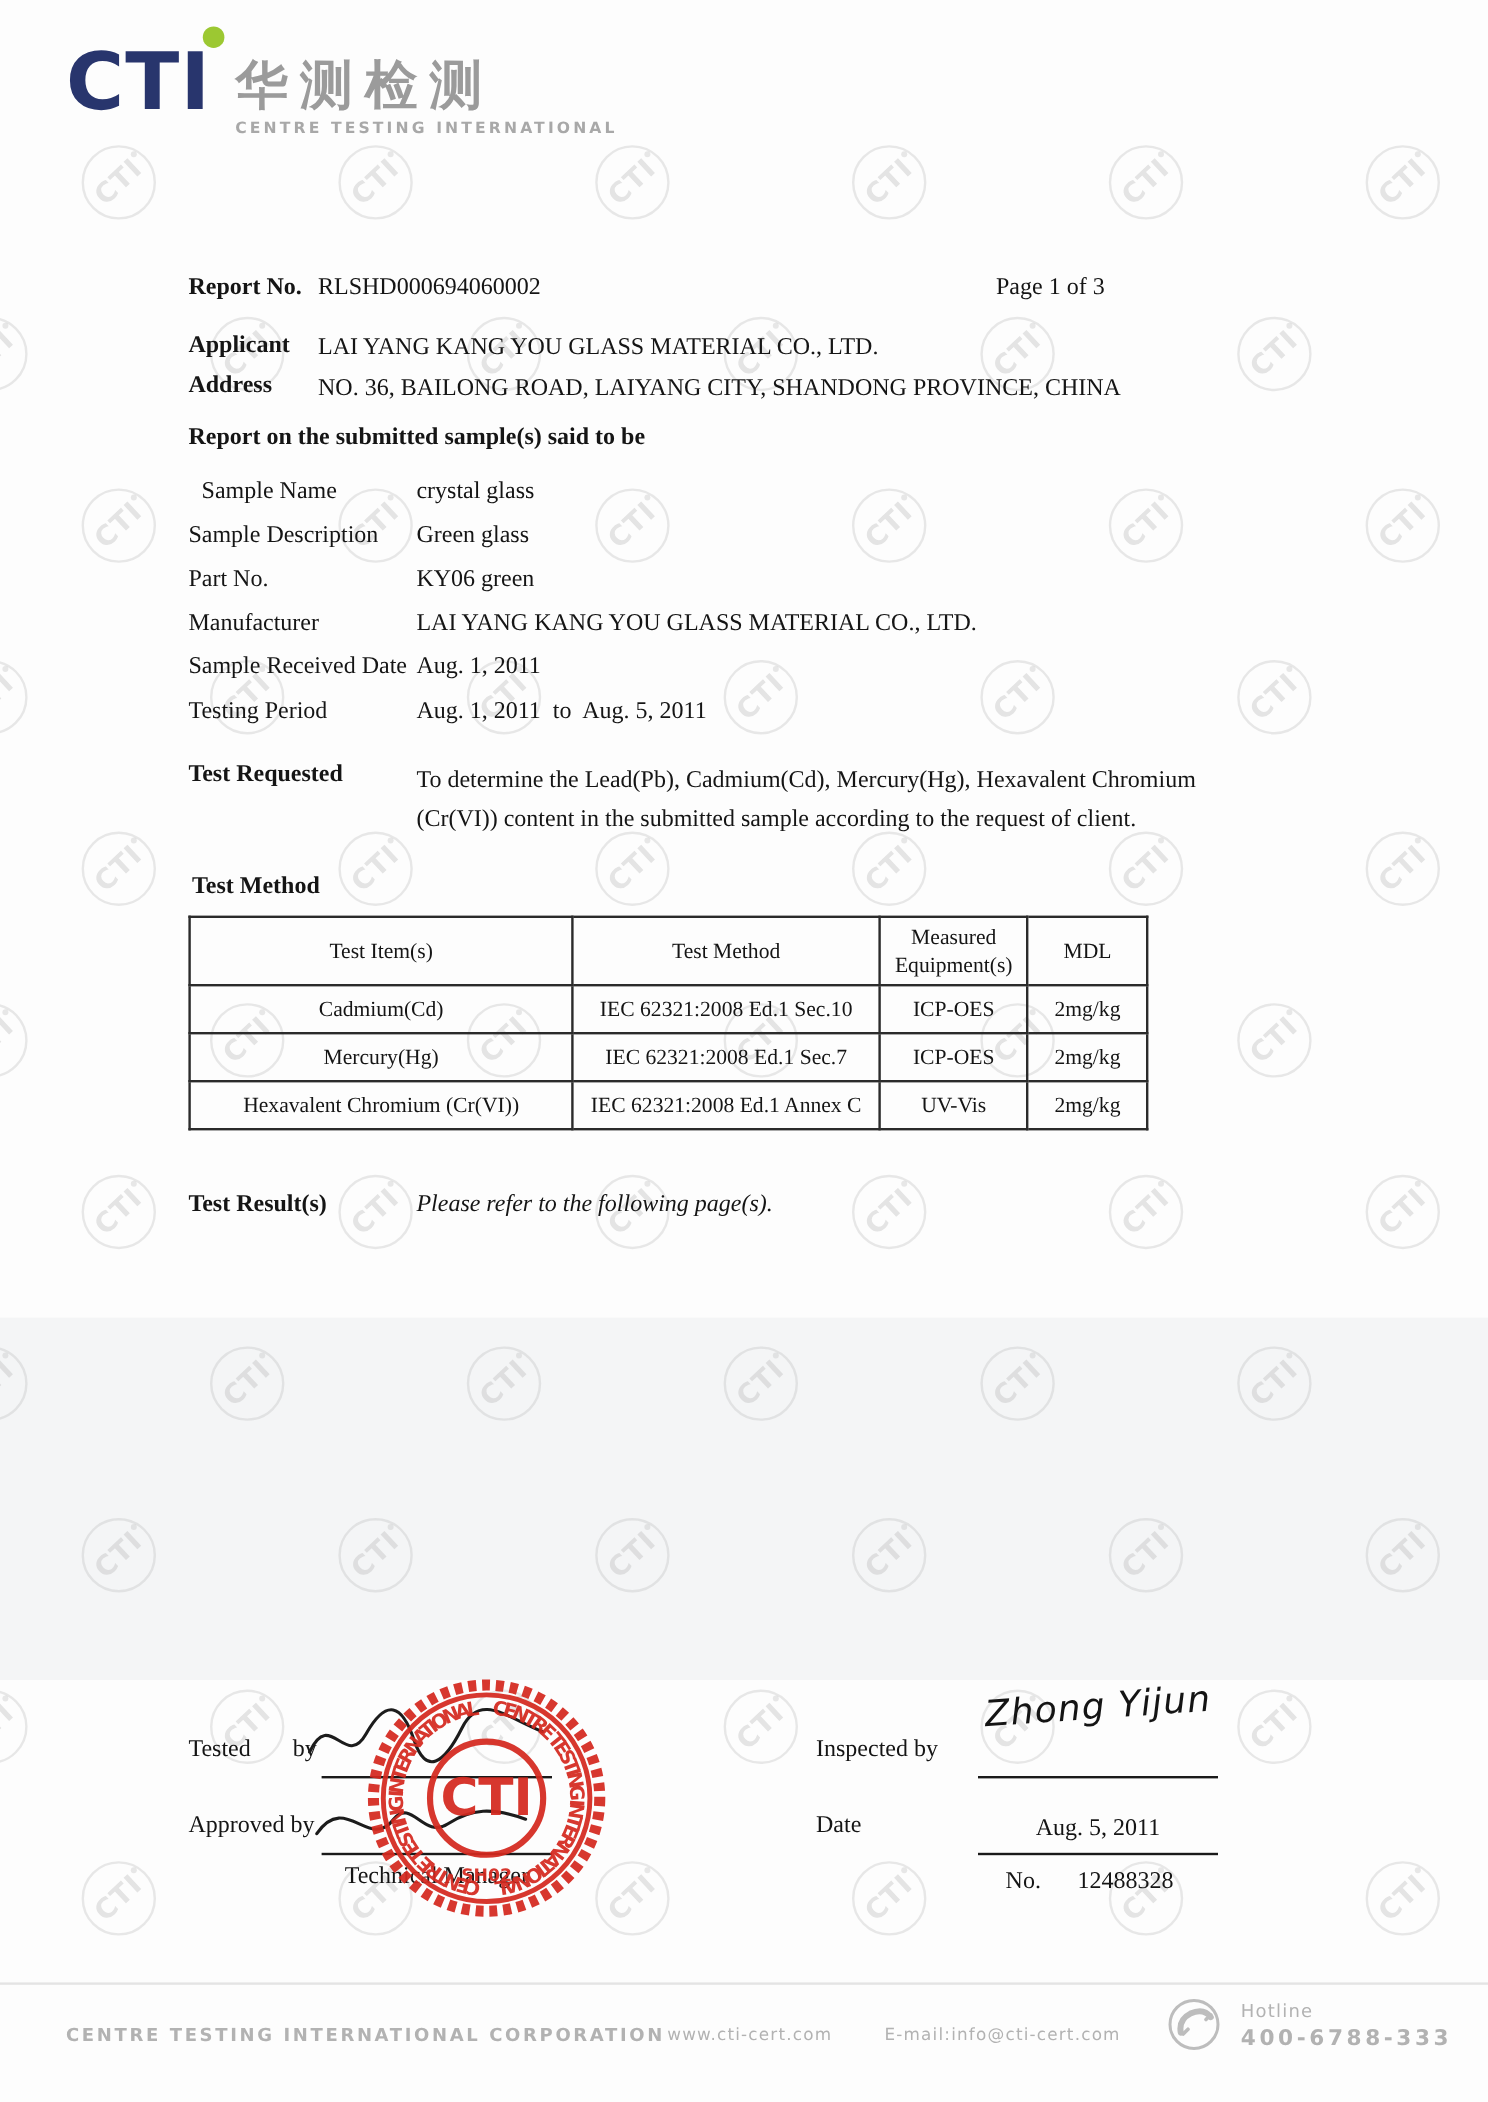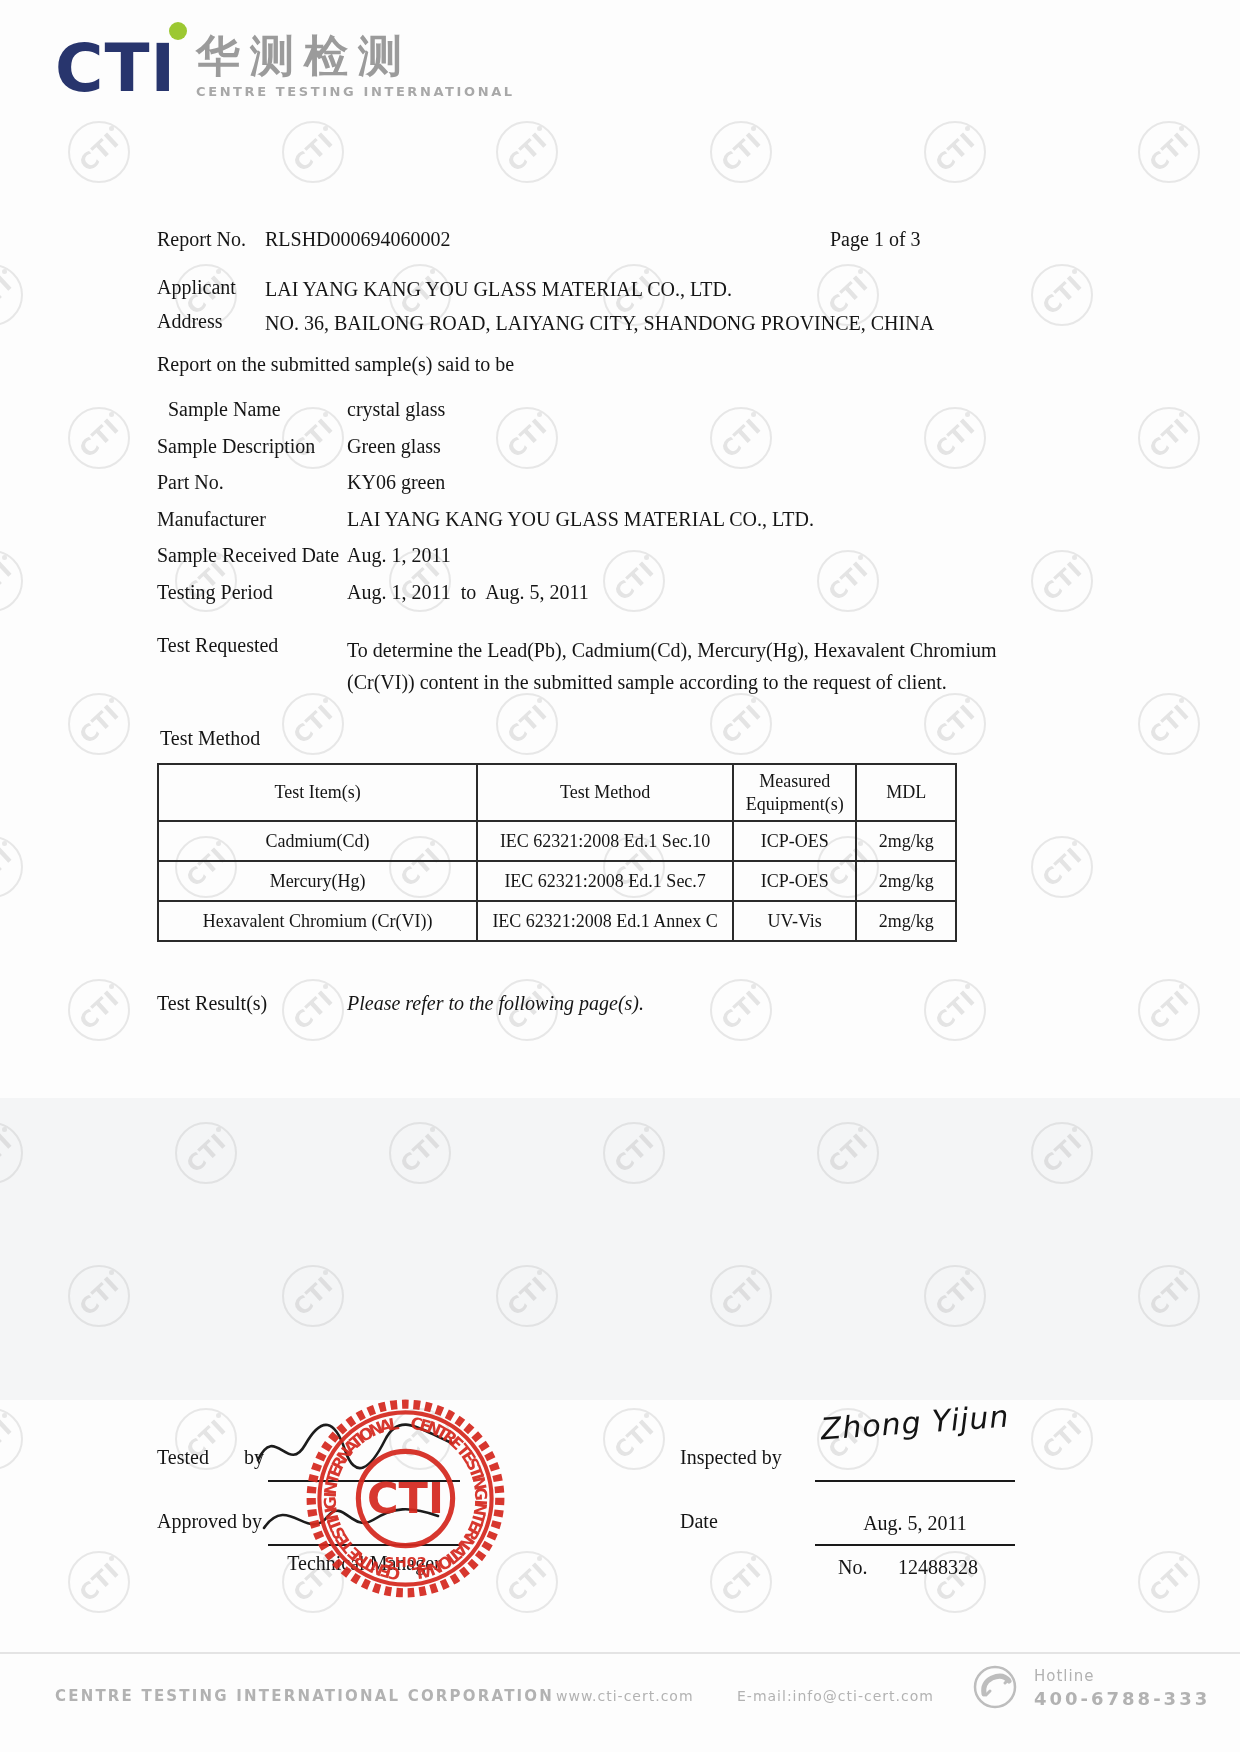--- a/index.html
+++ b/index.html
@@ -16,26 +16,26 @@
   .wm span{font-family:"DejaVu Sans",sans-serif;font-weight:bold;font-size:23px;
       color:rgba(178,178,178,.34);transform:rotate(-43deg);letter-spacing:1px;}
   .wm::before{content:"";position:absolute;top:3px;right:14px;width:5px;height:5px;border-radius:50%;
       background:rgba(183,183,183,.30);}
   .content{position:absolute;inset:0;z-index:2;}
   .abs{position:absolute;}
   
   .logo{left:55px;top:34px;display:flex;gap:20px;font-family:"DejaVu Sans","Liberation Sans",sans-serif;}
   .logo-cti{position:relative;font-size:66px;font-weight:bold;line-height:1.05;color:#28356d;letter-spacing:1px;}
   .logo-dot{position:absolute;left:114px;top:-12px;width:18px;height:18px;border-radius:50%;background:#9cc832;}
-  .logo-right{margin-top:0;}
+  .logo-right{margin-top:16px;}
   .logo-cn{font-size:44px;font-weight:bold;color:#9b9b9b;letter-spacing:10px;line-height:1;}
   .logo-sub{font-size:13px;color:#a8a8a8;letter-spacing:2.6px;margin-top:6px;font-weight:bold;}
   
   .title{left:0;top:146px;width:1175px;text-align:center;font-size:46px;font-weight:bold;letter-spacing:1px;}
-  .lbl{font-weight:normal;font-size:20px;}
+  .lbl{font-weight:bold;font-size:20px;}
   .val{font-size:20px;white-space:pre;}
   .para{font-size:20px;line-height:32px;}
   
   table.method{border-collapse:collapse;width:800px;font-size:18px;background:transparent;padding-left:40px;}
   table.method th,table.method td{border:2px solid #2b2b2b;text-align:center;font-weight:normal;padding:0 4px;}
   table.method th{height:55px;line-height:1.25;}
   table.method td{height:38px;}
   .c0{width:330px;}.c1{width:262px;}.c2{width:115px;}.c3{width:93px;}
   
   .sigline{border-top:2px solid #1a1a1a;height:0;}

